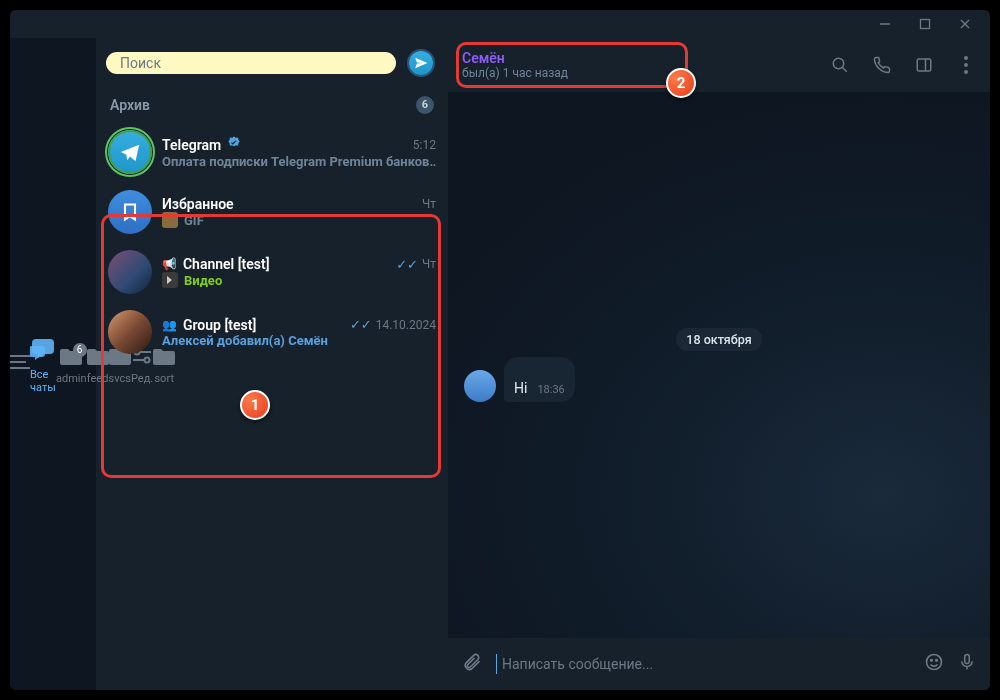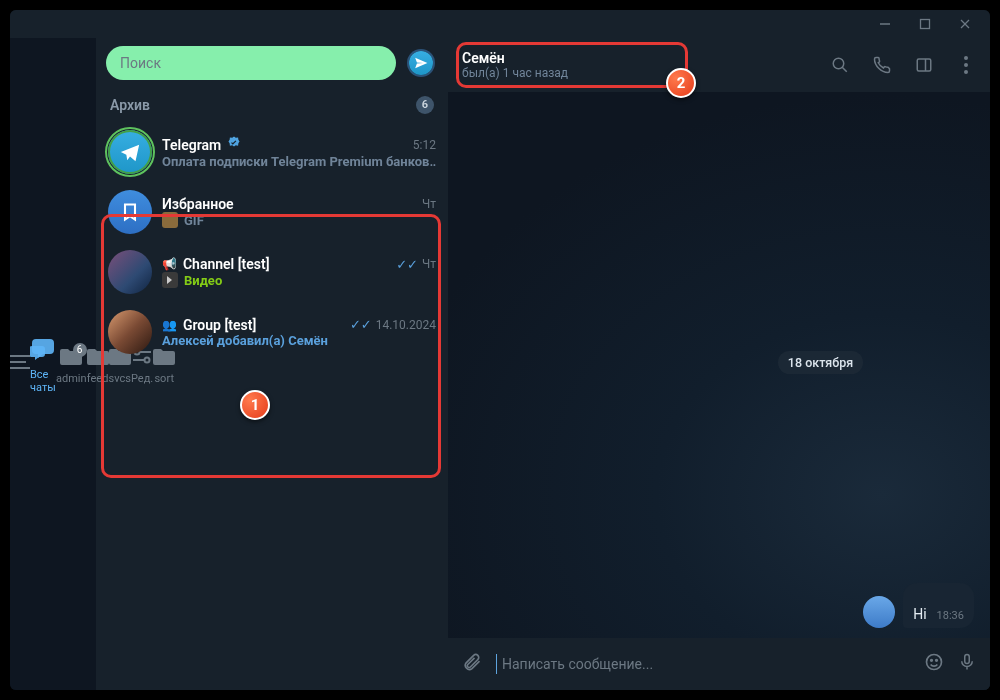--- a/index.html
+++ b/index.html
@@ -14,21 +14,21 @@
   .sidebar { width:86px; background:#0e1621; display:flex; align-items:center; padding-top:8px; }
   .menu-btn { width:46px; height:30px; display:flex; align-items:center; justify-content:center; color:#6c7883; margin-bottom:12px; }
   .folder { width:86px; padding:6px 0 10px; display:flex; flex-direction:column; align-items:center; gap:4px; color:#6c7883; font-size:11px; position:relative; }
   .folder.active { color:#5eb5f7; }
   .folder.active .folder-icon { color:#5eb5f7; }
   .folder-icon { color:#6c7883; }
   .folder .badge { position:absolute; top:2px; right:22px; background:#6c7883; color:#fff; font-size:10px; border-radius:9px; padding:0 4px; min-width:14px; height:14px; line-height:14px; text-align:center; }
   
   .chatlist { width:352px; background:#17212b; display:flex; flex-direction:column; min-height:0; }
   .search-row { display:flex; align-items:center; gap:8px; padding:8px 10px; }
-  .search { flex:1; height:34px; background:#86efac; border-radius:17px; display:flex; align-items:center; padding:0 14px; color:#6c7883; font-size:14px; }
+  .search { flex:1; height:22px; background:#fef9c3; border-radius:17px; display:flex; align-items:center; padding:0 14px; color:#6c7883; font-size:14px; }
   .newchat { width:34px; height:34px; display:flex; align-items:center; justify-content:center; }
   .paperplane-ring { width:24px; height:24px; border-radius:50%; background:linear-gradient(#37aee2,#1e96c8); display:flex; align-items:center; justify-content:center; box-shadow:0 0 0 2px #2b5278; }
   .archive-row { display:flex; align-items:center; justify-content:space-between; padding:8px 14px; color:#8a99a8; font-size:14px; font-weight:600; }
   .archive-badge { background:#3e546a; color:#cfd8e0; font-size:11px; border-radius:10px; padding:0 6px; height:18px; line-height:18px; min-width:18px; text-align:center; }
   .chats { flex:1; overflow:hidden; position:relative; }
   .chat { display:flex; gap:10px; padding:8px 12px; align-items:center; }
   .avatar { width:44px; height:44px; border-radius:50%; flex-shrink:0; display:flex; align-items:center; justify-content:center; color:#fff; font-size:18px; }
   .avatar.telegram { background:linear-gradient(#37aee2,#1e96c8); box-shadow:0 0 0 2px #43a047 inset, 0 0 0 2px #17212b; position:relative; }
   .avatar.telegram::after{content:"";position:absolute;inset:-3px;border:2px solid #5ec25e;border-radius:50%;}
   .avatar.saved { background:linear-gradient(#3f8dde,#2d6fc4); }
@@ -49,25 +49,25 @@
   
   .hl1 { position:absolute; left:5px; top:92px; width:340px; height:264px; border:3px solid #e53935; border-radius:10px; pointer-events:none; z-index:5; }
   .hl2 { position:absolute; left:446px; top:32px; width:232px; height:46px; border:3px solid #e53935; border-radius:10px; pointer-events:none; z-index:5; }
   .marker { position:absolute; width:30px; height:30px; border-radius:50%; background:radial-gradient(circle at 30% 30%, #ff7a4d, #e53b1a); border:2px solid #fff; color:#fff; font-weight:700; font-size:15px; display:flex; align-items:center; justify-content:center; box-shadow:0 2px 4px rgba(0,0,0,.5); z-index:6; }
   .m1 { left:230px; top:380px; }
   .m2 { left:656px; top:58px; }
   
   .conv { flex:1; background:#0e1621; display:flex; flex-direction:column; min-height:0; position:relative; background-image:radial-gradient(ellipse 500px 400px at 80% 70%, #1a2a3a 0%, #111e2c 45%, #0e1621 100%);}
   .conv-header { height:54px; display:flex; align-items:center; padding:0 14px; gap:10px; background:#17212b; position:relative; z-index:2;}
   .conv-title { display:flex; flex-direction:column; }
-  .conv-name { color:#ffffff; font-size:14px; font-weight:600; }
+  .conv-name { color:#8b5cf6; font-size:14px; font-weight:600; }
   .conv-status { color:#708499; font-size:12px; }
   .conv-actions { margin-left:auto; display:flex; gap:22px; color:#6c7883; }
   .conv-actions .ic { width:20px; height:20px; display:flex; align-items:center; justify-content:center; }
-  .conv-body { flex:1; display:flex; flex-direction:row; justify-content:flex-end; padding:10px 16px; gap:0; }
+  .conv-body { flex:1; display:flex; flex-direction:column; justify-content:center; padding:10px 16px; gap:0; }
   .date-chip { align-self:center; background:rgba(30,42,55,.8); color:#dbe4ec; font-size:12.5px; padding:4px 10px; border-radius:12px; margin-bottom:6px; font-weight:500;}
   .msg-row { display:flex; align-items:flex-end; gap:8px; }
   .msg-avatar { width:32px; height:32px; border-radius:50%; background:linear-gradient(#6aa8e8,#3d7bc8); }
   .bubble { background:#182533; color:#e4ecf2; padding:6px 10px; border-radius:14px 14px 14px 4px; font-size:14px; display:flex; align-items:flex-end; gap:10px; }
   .bubble-time { color:#6c7883; font-size:11px;margin-top:20px; }
   .composer { height:52px; background:#17212b; display:flex; align-items:center; padding:0 14px; gap:14px; color:#6c7883; }
   .composer-input { flex:1; color:#6c7883; font-size:14px; position:relative; }
   .composer-input::before { content:""; position:absolute; left:0; top:-2px; bottom:-2px; width:1px; background:#5ea4de; }
   .composer-input span { padding-left:6px; }
 </style>

